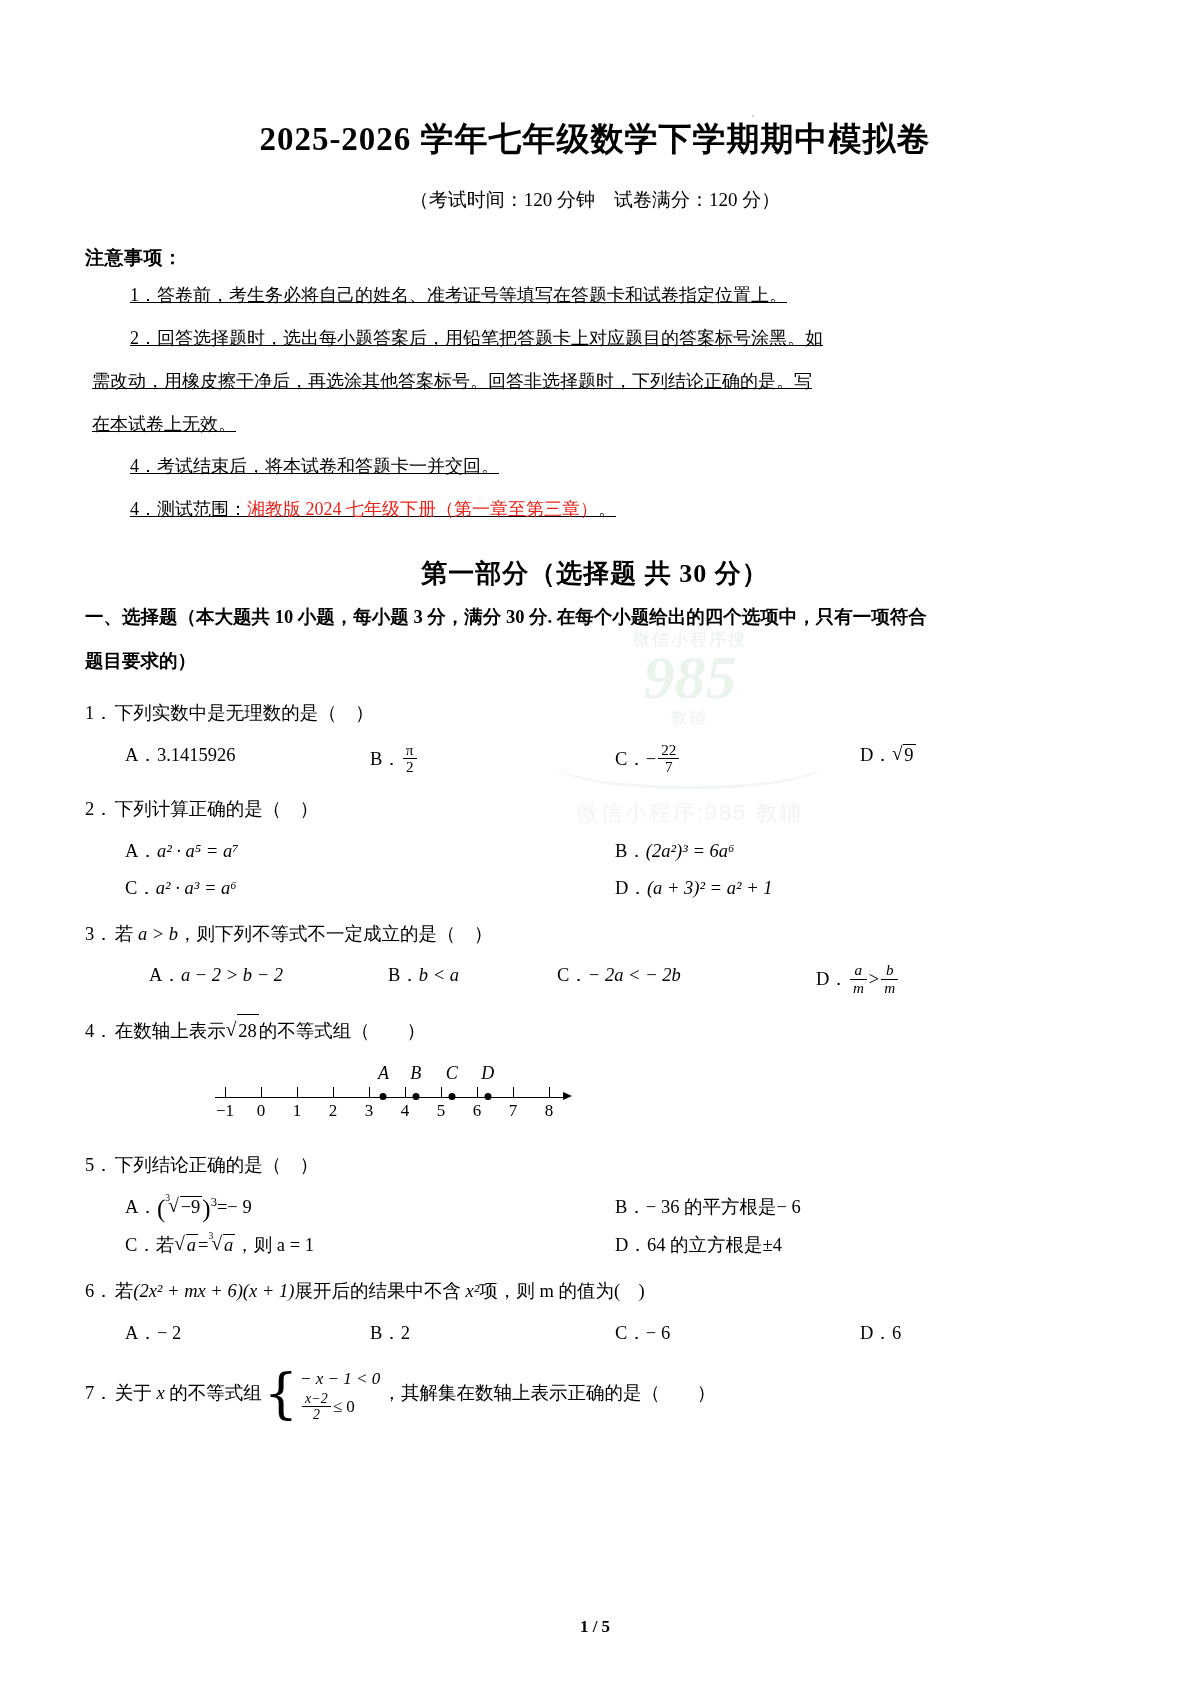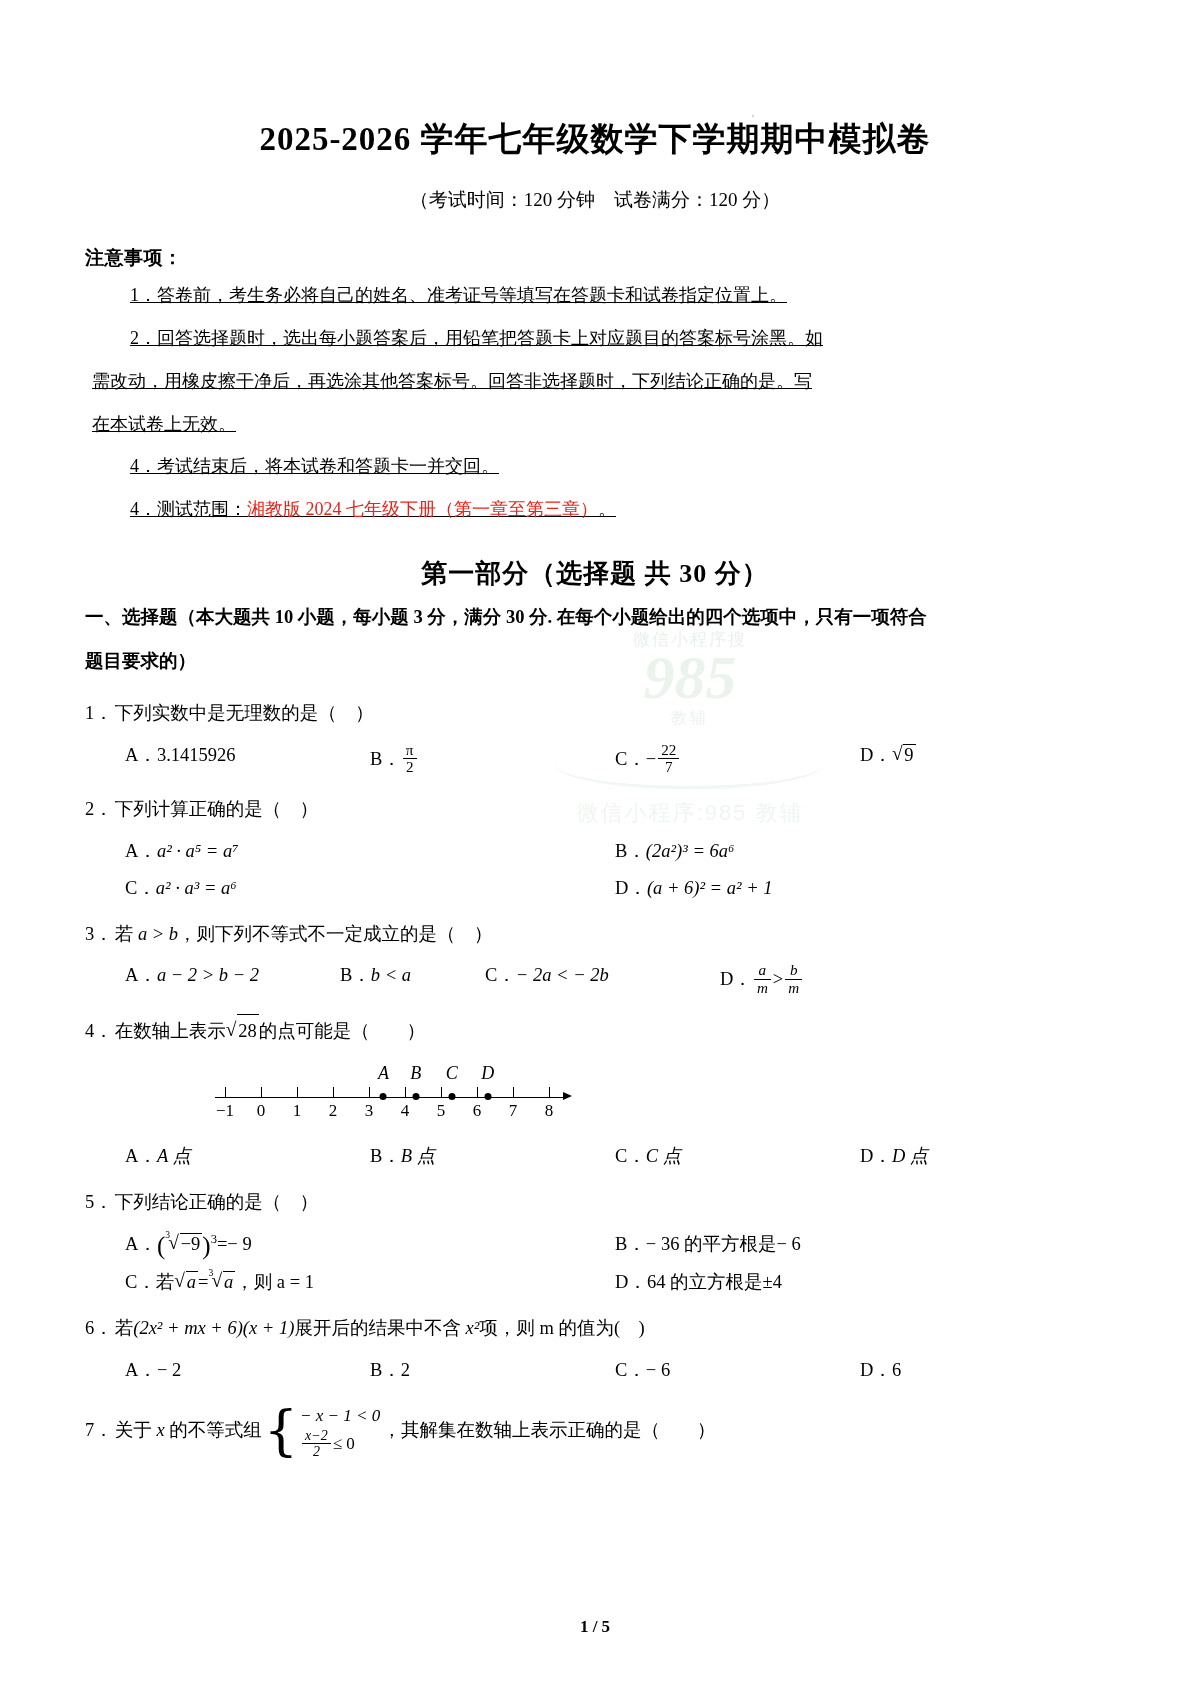--- a/index.html
+++ b/index.html
@@ -129,21 +129,21 @@
   }
   .qnum{margin-right:2px;}
   .opts{
     font-size:18.5px;
     margin-top:12px;
     margin-left:40px;
     display:flex;
   }
   .opts.cols4 > div{width:25%;}
   .opts.cols2 > div{width:50%;}
-  .opts.free > div{flex:0 0 auto;}
+  .opts.free > div{flex:0 0 auto;margin-left:24px;}
   .mathi{font-style:italic;font-family:"Liberation Serif",serif;}
   sup{font-size:.68em;vertical-align:super;font-style:normal;}
   
   .frac{
     display:inline-block;
     vertical-align:-0.52em;
     text-align:center;
     font-size:.82em;
     line-height:1.08;
     margin:0 2px;
@@ -304,35 +304,35 @@
 
       <p class="q">
         <span class="qnum">2．</span><span>下列计算正确的是（　）</span>
       </p>
       <div class="opts cols2">
         <div><span>A．</span><span class="mathi">a² · a⁵ = a⁷</span></div>
         <div><span>B．</span><span class="mathi">(2a²)³ = 6a⁶</span></div>
       </div>
       <div class="opts cols2">
         <div><span>C．</span><span class="mathi">a² · a³ = a⁶</span></div>
-        <div><span>D．</span><span class="mathi">(a + 6)² = a² + 1</span></div>
+        <div><span>D．</span><span class="mathi">(a + 3)² = a² + 1</span></div>
       </div>
 
       <p class="q">
         <span class="qnum">3．</span><span>若 </span><span class="mathi">a &gt; b</span><span>，则下列不等式不一定成立的是（　）</span>
       </p>
       <div class="opts free">
         <div style="width:215px"><span>A．</span><span class="mathi">a − 2 &gt; b − 2</span></div>
         <div style="width:145px"><span>B．</span><span class="mathi">b &lt; a</span></div>
         <div style="width:235px"><span>C．</span><span class="mathi">− 2a &lt; − 2b</span></div>
         <div><span>D．</span><span class="frac mathi"><span class="num">a</span><span class="den">m</span></span><span>&gt;</span><span class="frac mathi"><span class="num">b</span><span class="den">m</span></span></div>
       </div>
 
       <p class="q">
-        <span class="qnum">4．</span><span>在数轴上表示</span><span class="sqrt"><span class="rad">28</span></span><span>的点可能是（　　）</span>
+        <span class="qnum">4．</span><span>在数轴上表示</span><span class="sqrt"><span class="rad">28</span></span><span>的不等式组（　　）</span>
       </p>
 
       <div class="numline-wrap" id="numline">
         <div class="nl-axis"></div>
         <div class="nl-arrow"></div>
       <div class="nl-tick" style="left: 10px;"></div>
           <div class="nl-lab" style="left: 10px;">−1</div>
           <div class="nl-tick" style="left: 46px;"></div>
           <div class="nl-lab" style="left: 46px;">0</div>
           <div class="nl-tick" style="left: 82px;"></div>
@@ -354,26 +354,20 @@
           <div class="nl-pt" style="left: 168.4px;"></div>
           <div class="nl-ptlab" style="left: 168.4px;">A</div>
           <div class="nl-pt" style="left: 200.8px;"></div>
           <div class="nl-ptlab" style="left: 200.8px;">B</div>
           <div class="nl-pt" style="left: 236.8px;"></div>
           <div class="nl-ptlab" style="left: 236.8px;">C</div>
           <div class="nl-pt" style="left: 272.8px;"></div>
           <div class="nl-ptlab" style="left: 272.8px;">D</div>
         </div>
 
-      <div class="opts cols4">
-        <div><span>A．</span><span class="mathi">A 点</span></div>
-        <div><span>B．</span><span class="mathi">B 点</span></div>
-        <div><span>C．</span><span class="mathi">C 点</span></div>
-        <div><span>D．</span><span class="mathi">D 点</span></div>
-      </div>
 
       <p class="q">
         <span class="qnum">5．</span><span>下列结论正确的是（　）</span>
       </p>
       <div class="opts cols2">
         <div><span>A．</span><span class="pbig">(</span><span class="cbrt"><span class="idx">3</span><span class="rad">−9</span></span><span class="pbig">)</span><sup>3</sup><span>=− 9</span></div>
         <div><span>B．</span><span>− 36 的平方根是− 6</span></div>
       </div>
       <div class="opts cols2">
         <div><span>C．</span><span>若</span><span class="sqrt mathi"><span class="rad">a</span></span><span>=</span><span class="cbrt mathi"><span class="idx">3</span><span class="rad">a</span></span><span>，则 a = 1</span></div>

